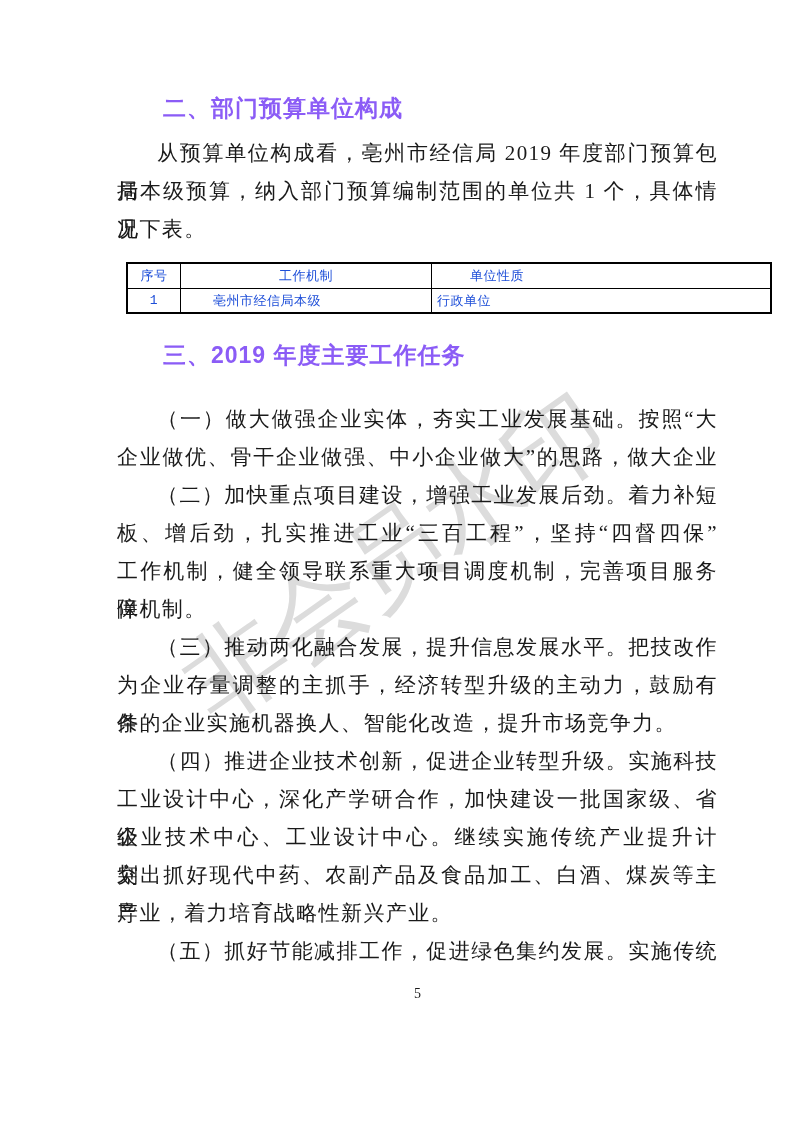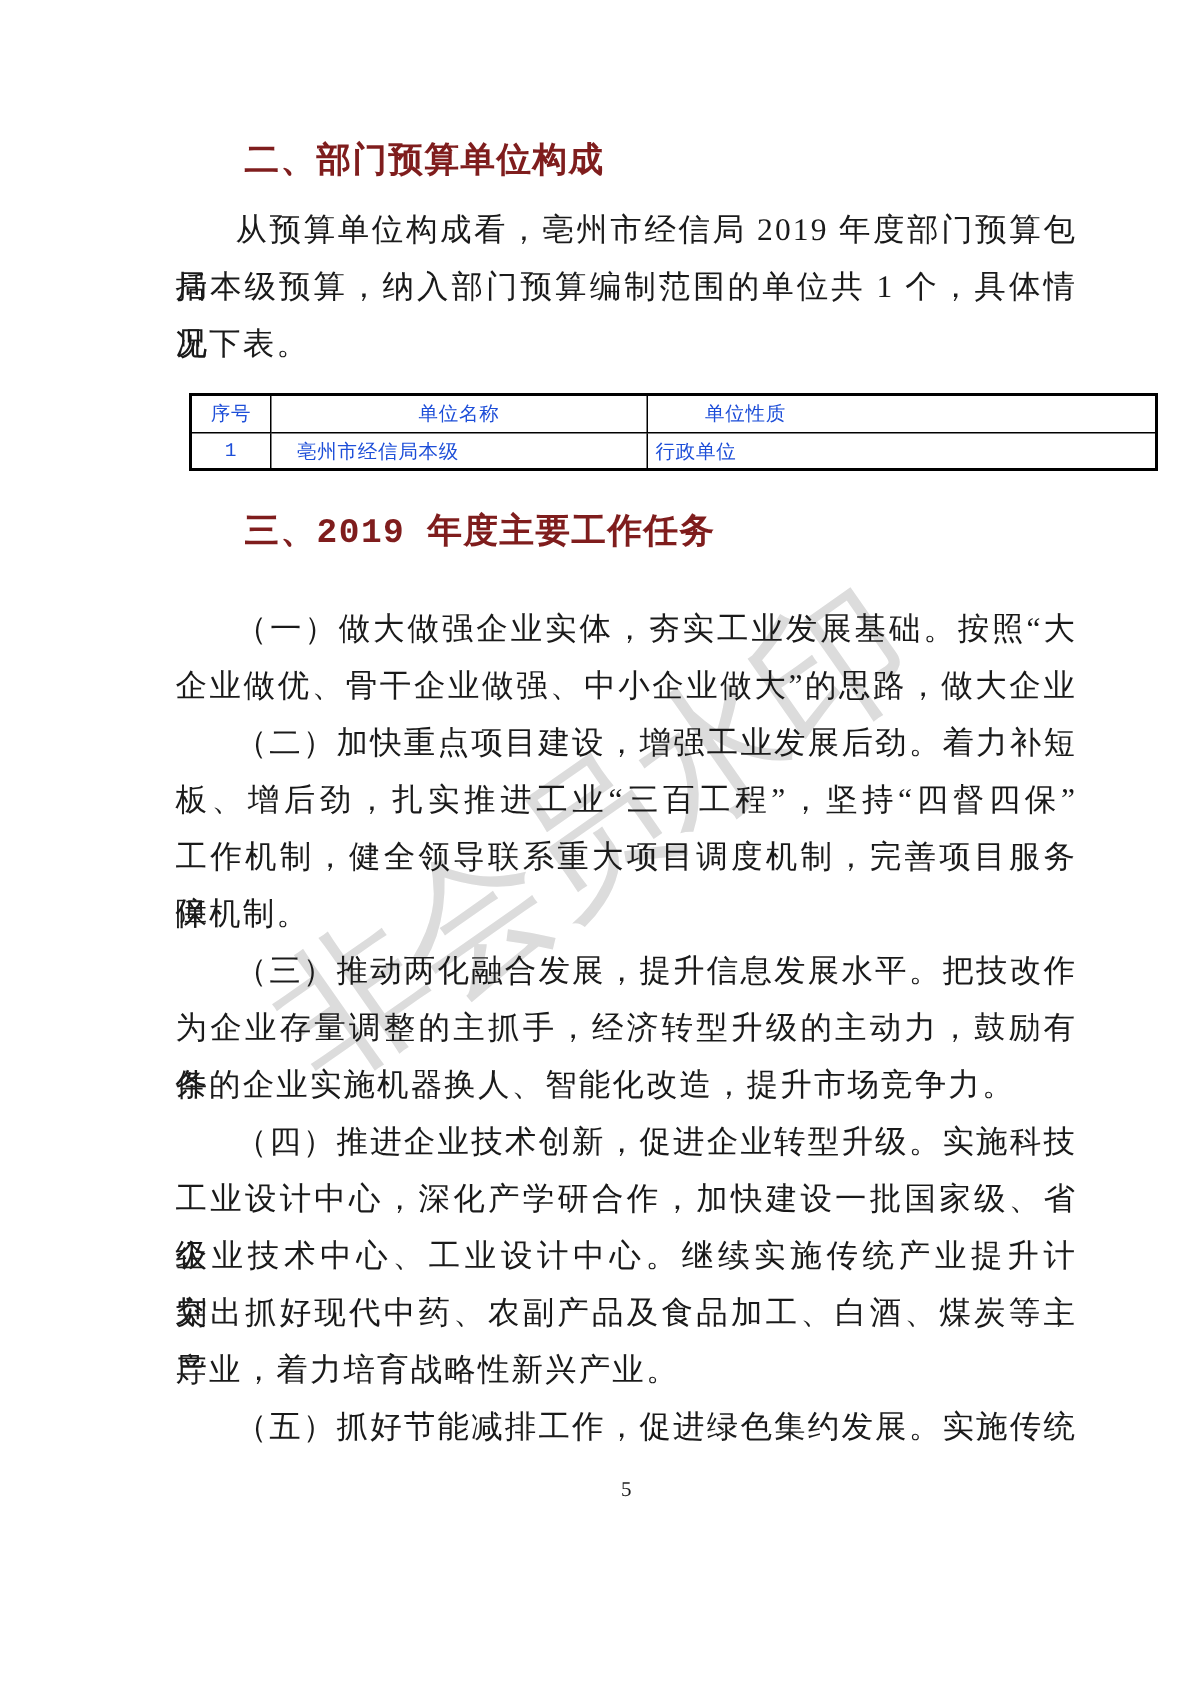--- a/index.html
+++ b/index.html
@@ -17,23 +17,23 @@
     position:absolute;left:395px;top:558px;z-index:0;
     transform:translate(-50%,-50%) rotate(-35deg);transform-origin:center;
     font-family:"Liberation Sans","DejaVu Sans",sans-serif;
     font-size:100px;letter-spacing:-3px;white-space:nowrap;
     color:var(--watermark);user-select:none;
   }
   .content{
     position:absolute;left:117px;top:0;width:601px;z-index:1;
   }
   .sec-heading{
-    font-family:Liberation Mono, monospace;
+    font-family:Liberation Sans, sans-serif;
     font-weight:700;font-size:23px;line-height:24px;letter-spacing:1px;
-    color:#7f1d1d;padding-left:46px;white-space:nowrap;
+    color:#8b5cf6;padding-left:46px;white-space:nowrap;
   }
   .h1{margin-top:96px;}
   .h2{margin-top:29px;}
   .para{font-size:21px;letter-spacing:1.4px;}
   .para .line{
     line-height:38px;height:38px;
     text-align:justify;text-align-last:justify;
   }
   .para .line.first{text-indent:40px;}
   .para .line.last{text-align-last:left;}
@@ -47,21 +47,21 @@
   }
   .budget-table td{
     border:1px solid var(--border);overflow:hidden;white-space:nowrap;
     padding:0;vertical-align:middle;
   }
   .budget-table .hrow td{height:24px;}
   .budget-table .drow td{height:23px;}
   .col-no{width:52px;text-align:center;}
   .col-name{width:250px;}
   .hrow .col-name{text-align:center;}
-  .drow .col-name{padding-left:17px;}
+  .drow .col-name{padding-left:32px;}
   .col-type{width:300px;}
   .hrow .col-type{padding-left:38px;}
   .drow .col-type{padding-left:5px;}
   .page-number{
     margin-top:16px;line-height:16px;font-size:14px;text-align:center;
     letter-spacing:0;
   }
 </style>
 </head>
 <body>
@@ -77,21 +77,21 @@
     <div class="para p1">
       <div class="line first">从预算单位构成看，亳州市经信局 2019 年度部门预算包括</div>
       <div class="line">局本级预算，纳入部门预算编制范围的单位共 1 个，具体情况</div>
       <div class="line last">见下表。</div>
     </div>
 
     <table class="budget-table">
       <tbody>
         <tr class="hrow">
           <td class="col-no">序号</td>
-          <td class="col-name">单位名称</td>
+          <td class="col-name">工作机制</td>
           <td class="col-type">单位性质</td>
         </tr>
         <tr class="drow">
           <td class="col-no">1</td>
           <td class="col-name">亳州市经信局本级</td>
           <td class="col-type">行政单位</td>
         </tr>
       </tbody>
     </table>
 

